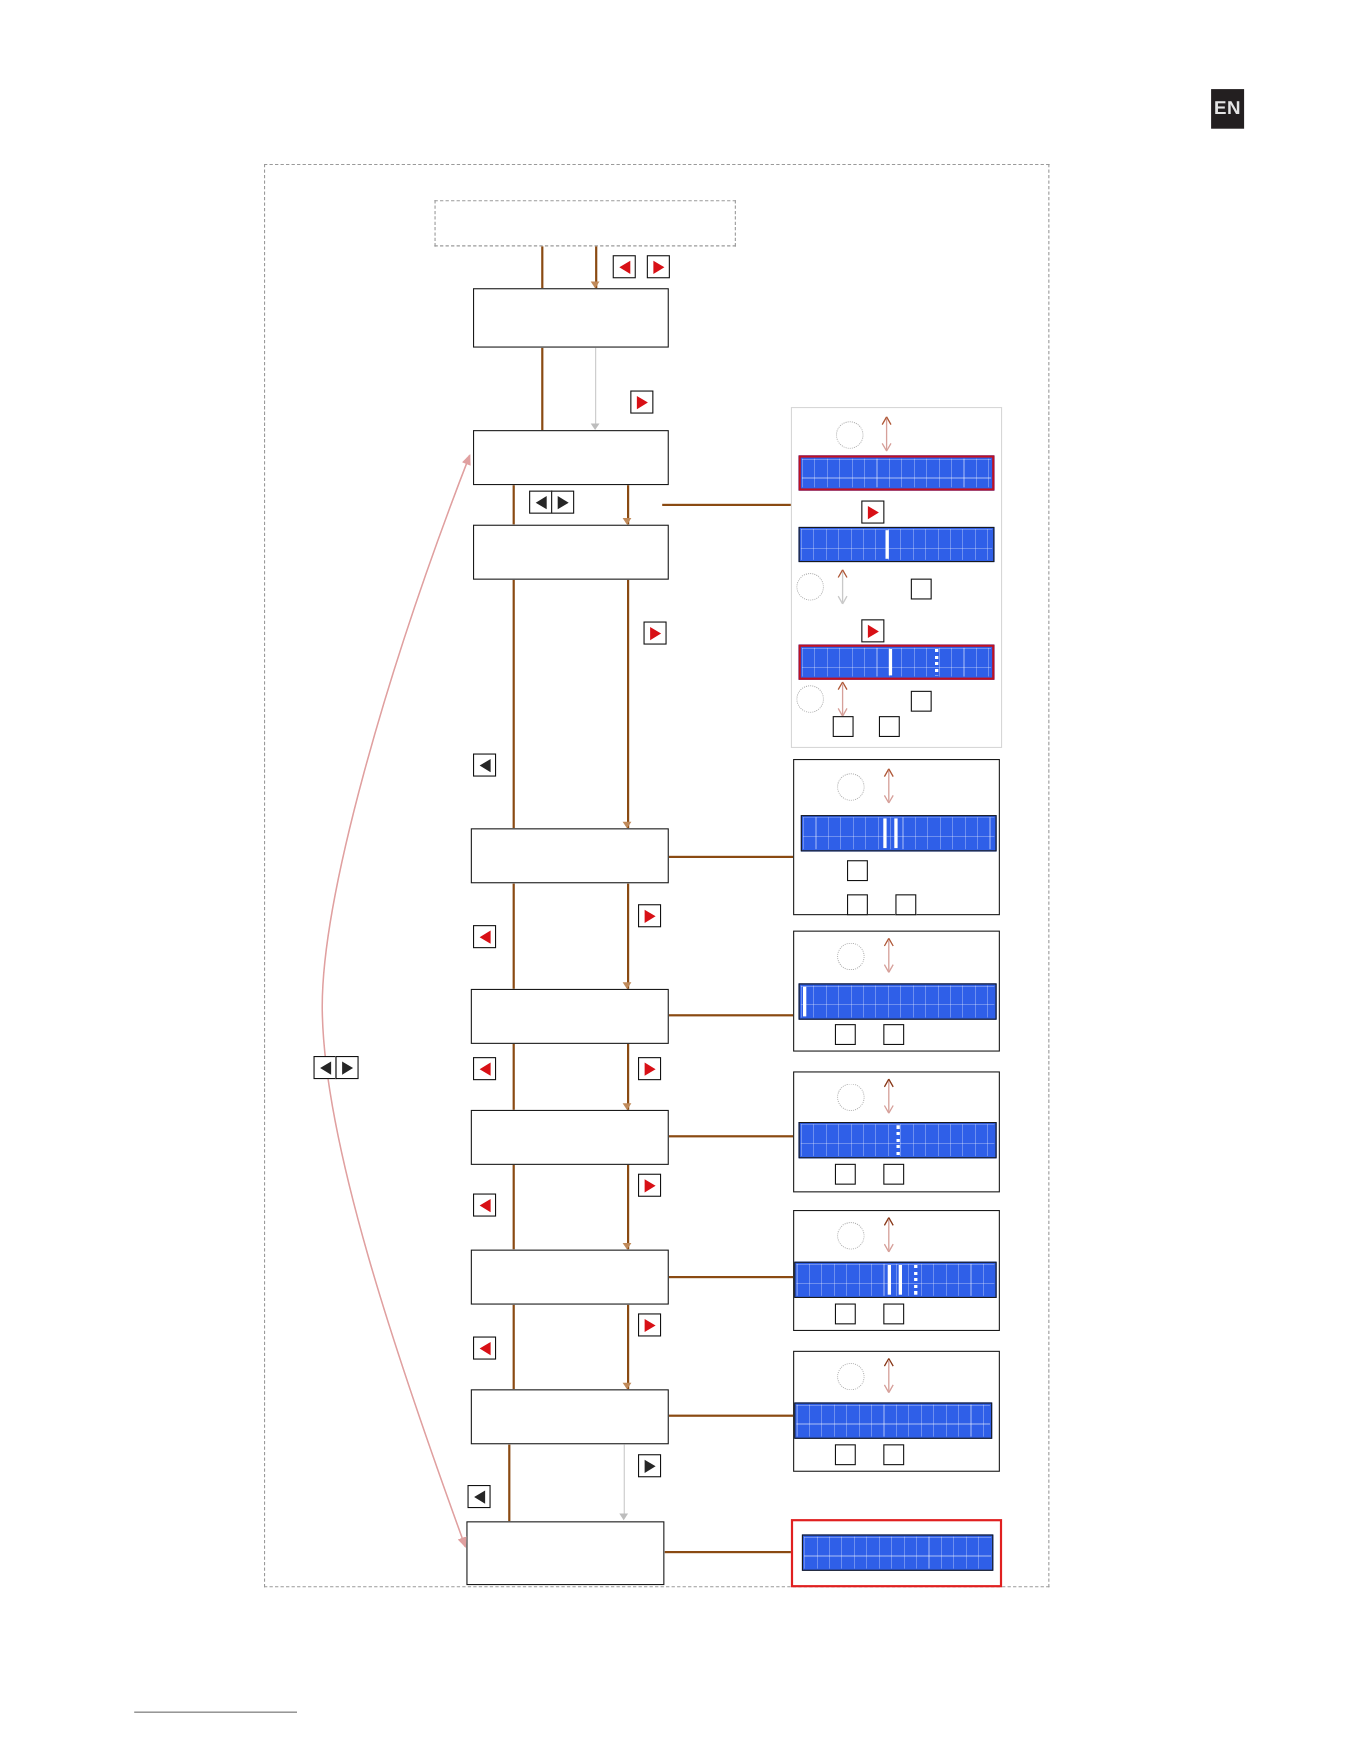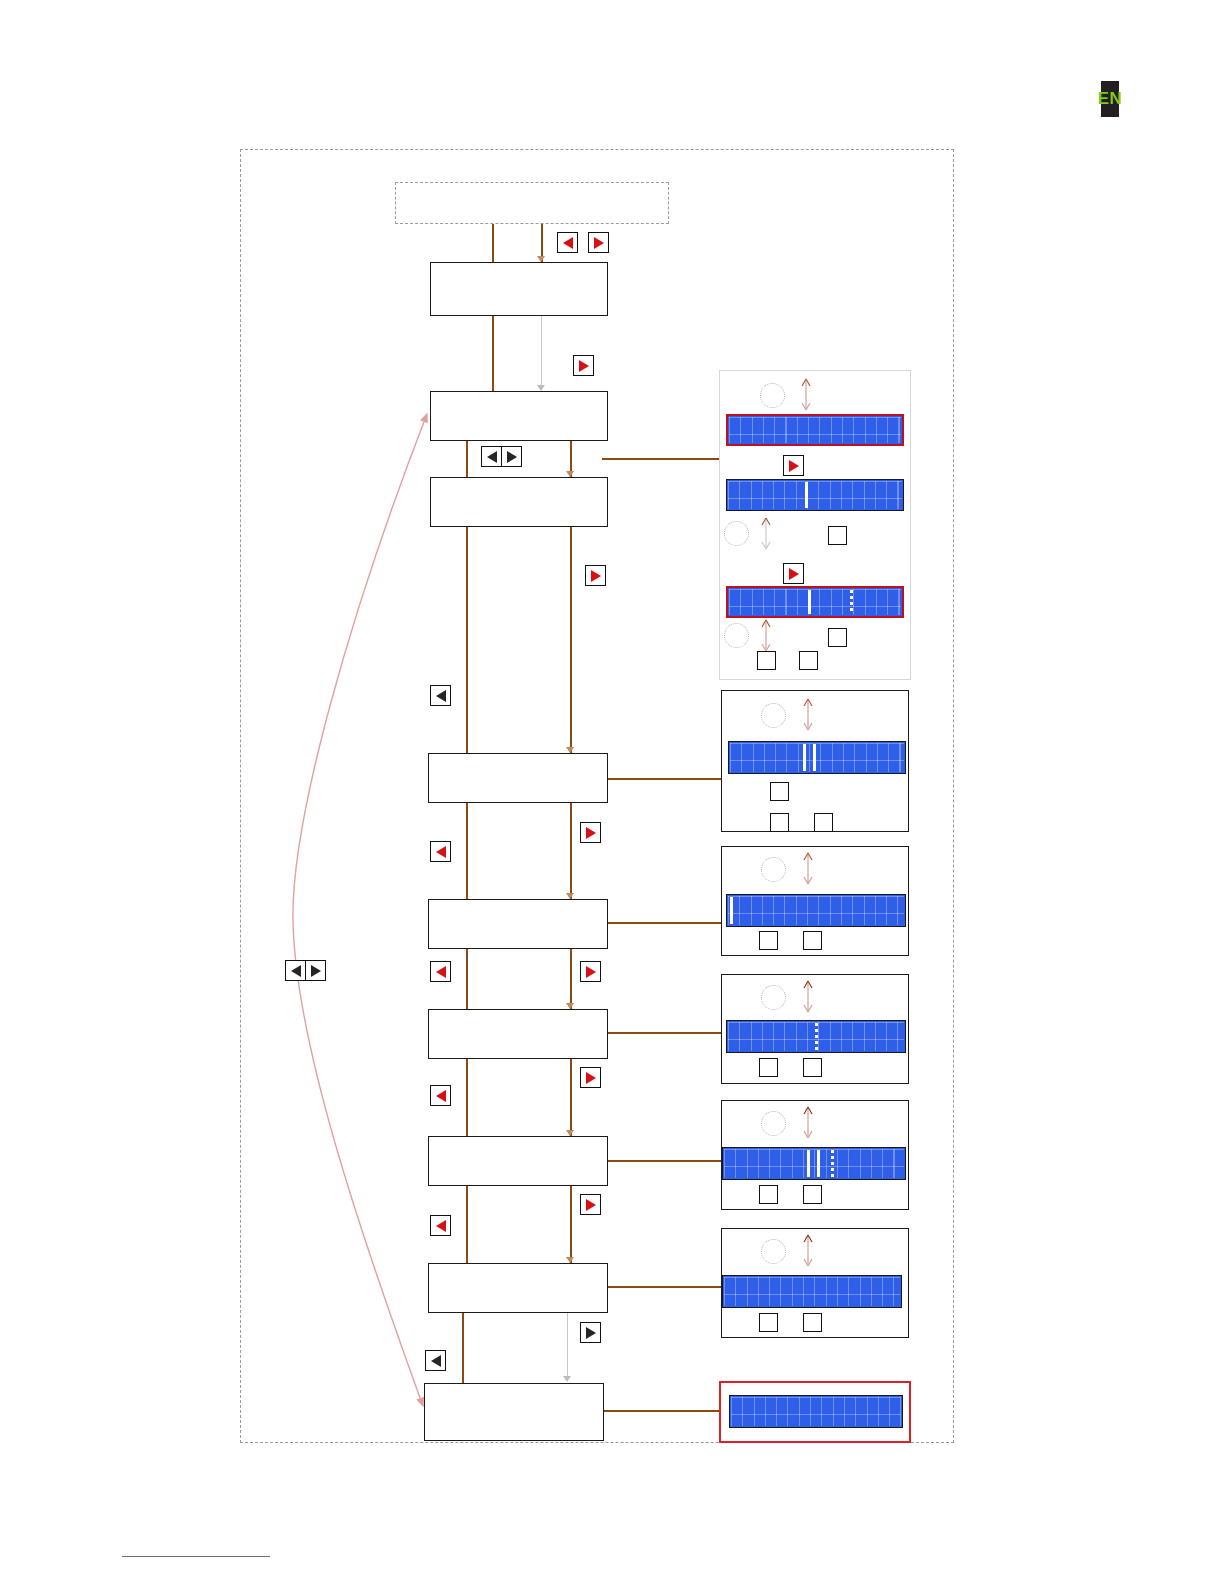--- a/index.html
+++ b/index.html
@@ -17,24 +17,24 @@
     height: 1584px;
     background: #ffffff;
     overflow: hidden;
   }
 
   
   .lang-badge {
     position: absolute;
     left: 1101px;
     top: 81px;
-    width: 18px;
+    width: 30px;
     height: 36px;
     background: #231f20;
-    color: #84cc16;
+    color: #e5e5e5;
     font-size: 17px;
     font-weight: bold;
     letter-spacing: 0.5px;
     display: flex;
     align-items: center;
     justify-content: center;
   }
 
   
   .dashed-frame {

